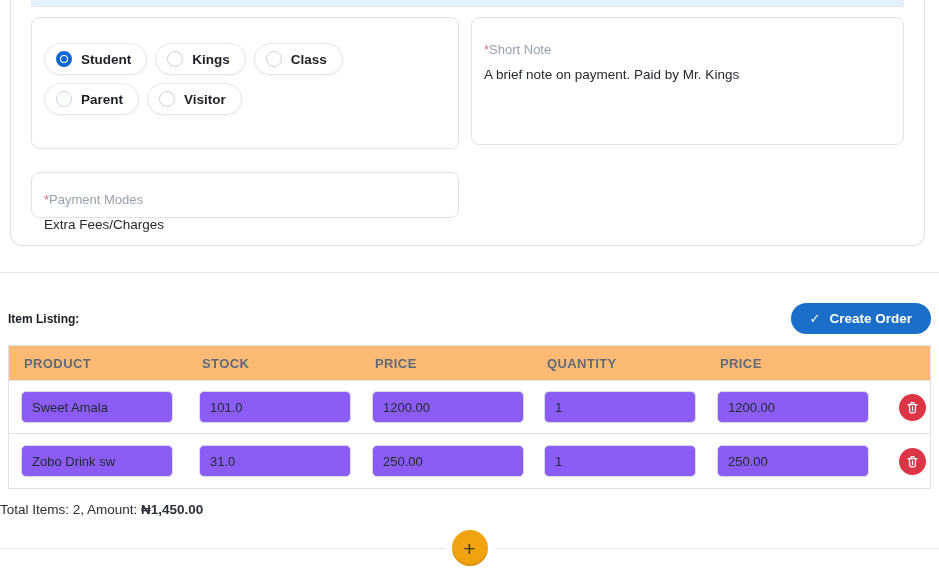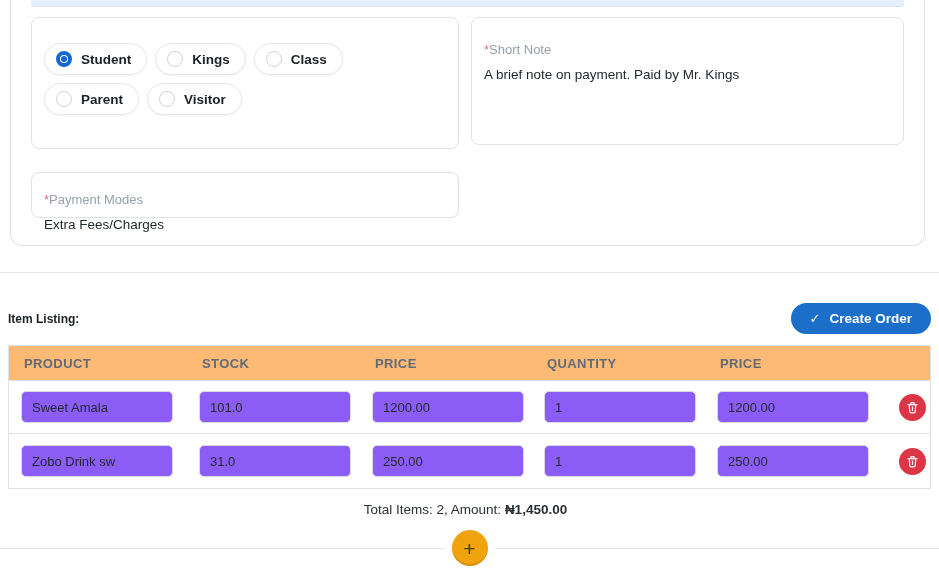--- a/index.html
+++ b/index.html
@@ -85,21 +85,21 @@
   }
   .del-btn {
     width:27px; height:27px; border-radius:50%; border:none;
     background:#dc3545; color:#fff; cursor:pointer;
     display:inline-flex; align-items:center; justify-content:center;
     margin-left:10px;
   }
 
   
   .summary {
-    text-align:center; margin:13px 8px 0 0;
+    text-align:left; margin:13px 8px 0 0;
     font-size:13.5px; color:#2a2f36;
   }
   .summary .amt { font-weight:700; }
 
   
   .add-divider {
     display:flex; align-items:center; margin-top:13px; height:36px;
   }
   .add-divider .line { flex:1; border-top:1px solid #dfe4ea; }
   .add-divider .gap { width:7px; }

